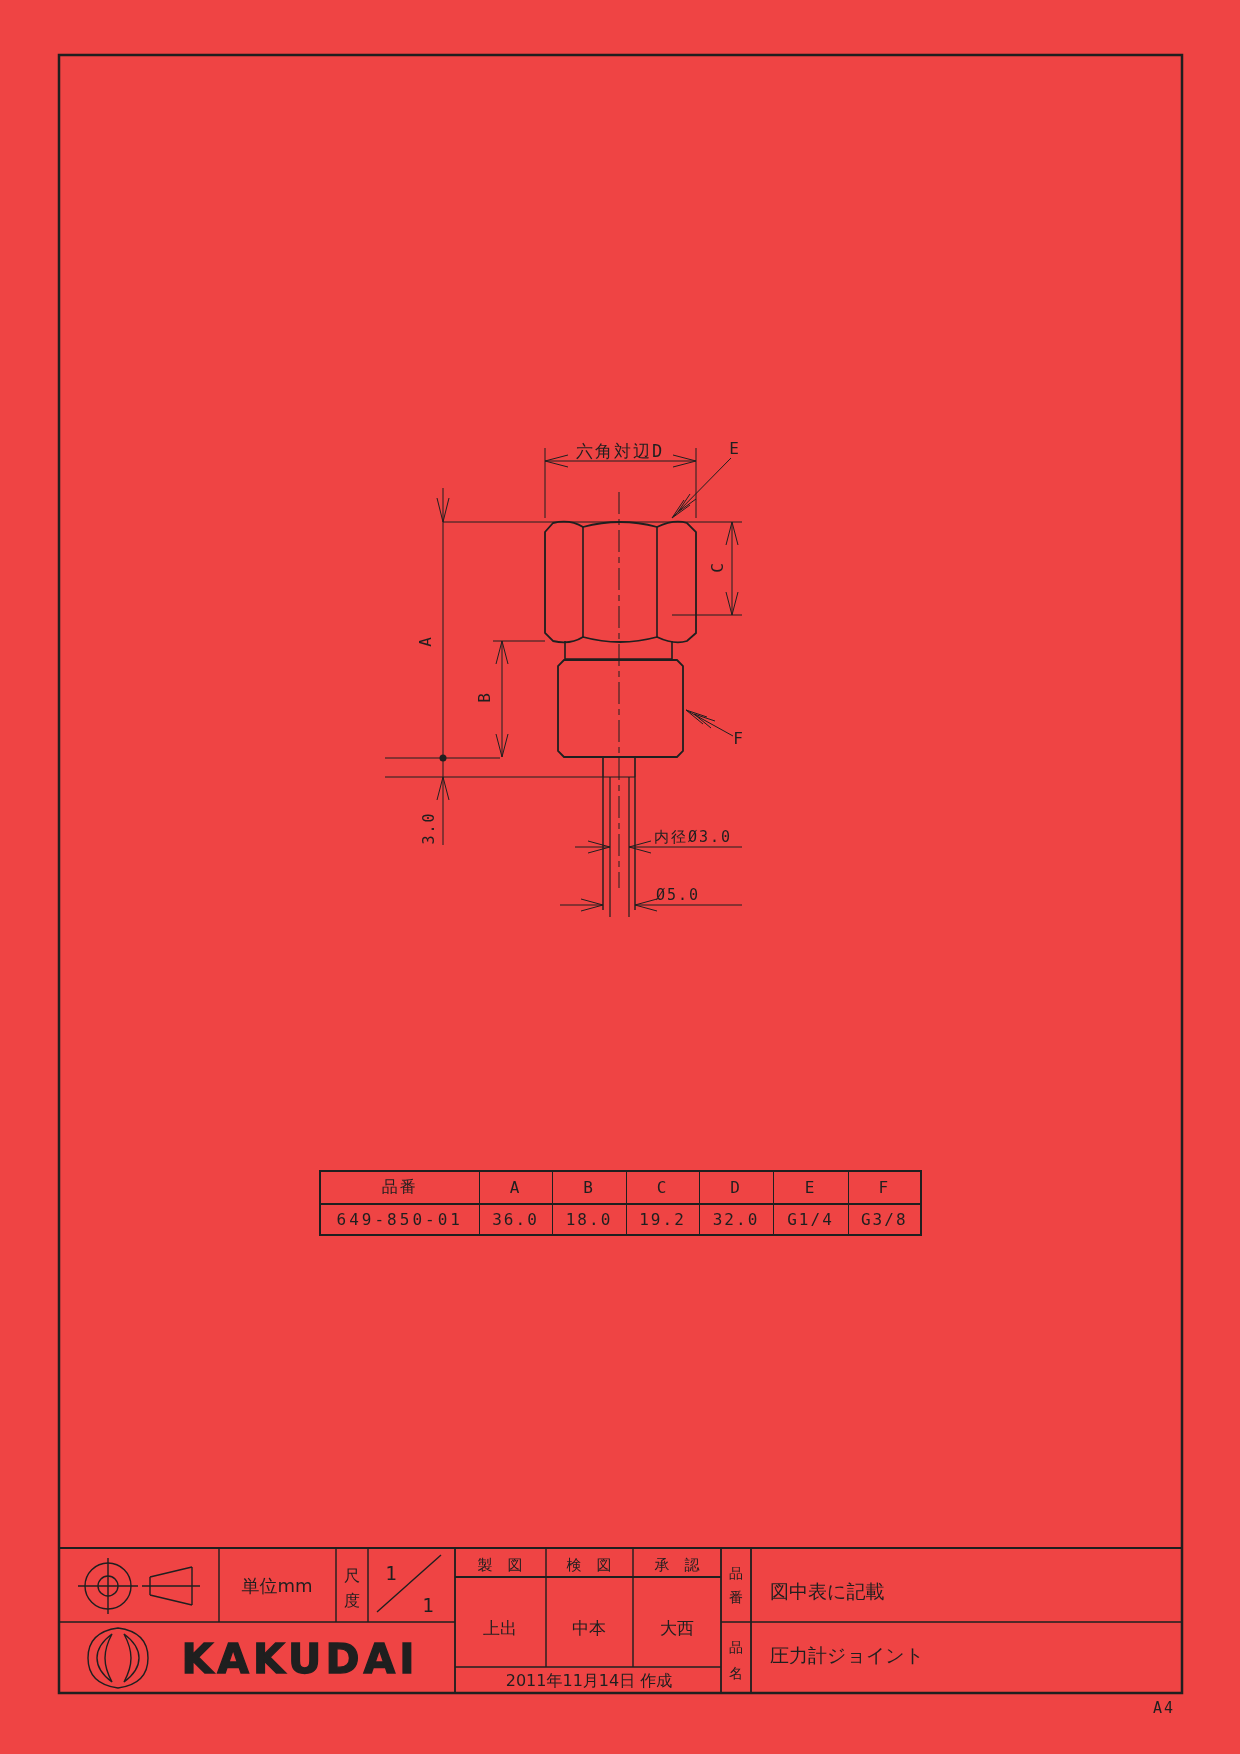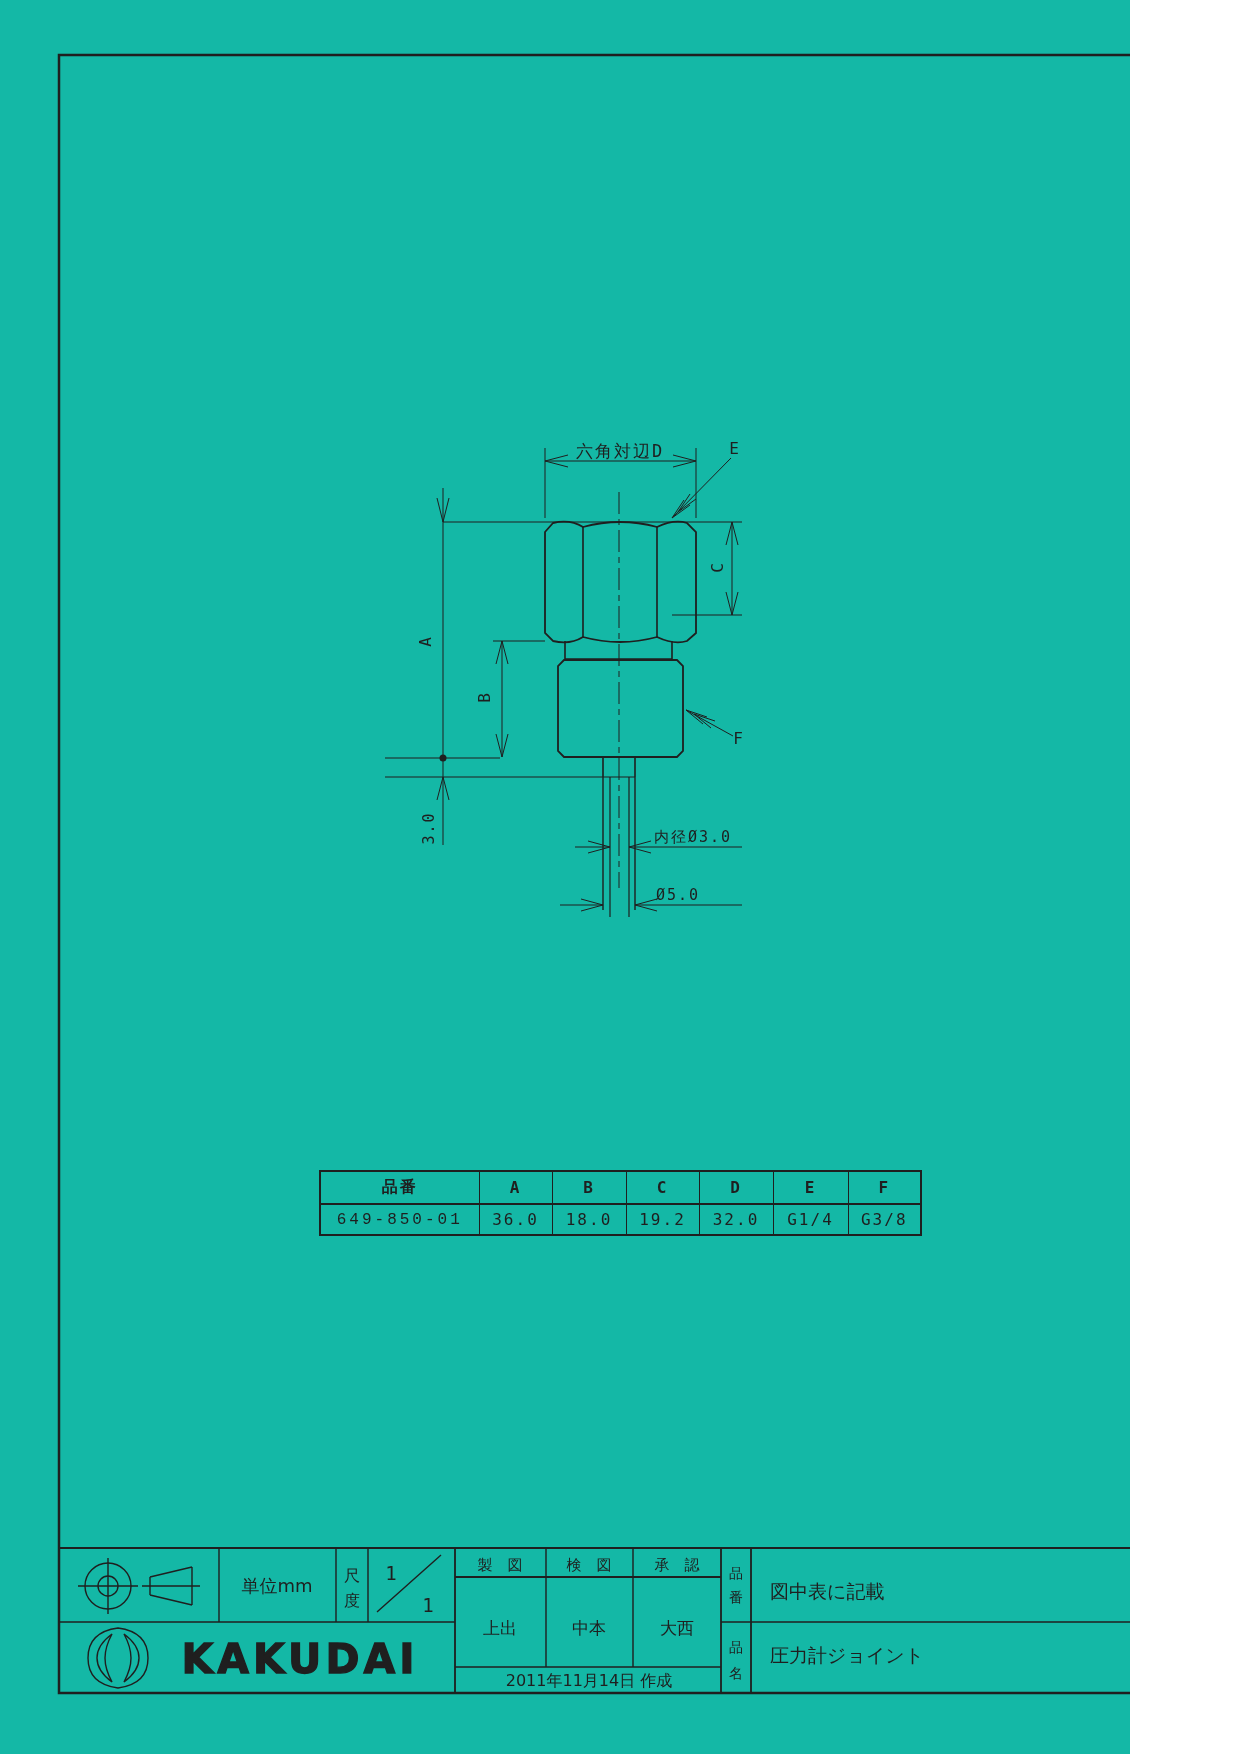--- a/index.html
+++ b/index.html
@@ -1,35 +1,35 @@
 <!DOCTYPE html>
 <html><head>
 <meta charset="utf-8">
 <style>
   html,body{margin:0;padding:0;background:#ffffff;}
   .sheet{
-    position:relative;width:1130px;height:1754px;background:#14b8a6;
+    position:relative;width:1240px;height:1754px;background:#ef4444;
     font-family:"DejaVu Sans",sans-serif;color:#1f1f1f;overflow:hidden;
   }
   svg{position:absolute;left:0;top:0;}
   svg text{fill:#1f1f1f;}
   .cad{font-family:"DejaVu Sans Mono",monospace;letter-spacing:2px;}
   .cjk{font-family:"DejaVu Sans",sans-serif;}
   
   .dim-table{
     position:absolute;left:319px;top:1170px;border-collapse:collapse;
     table-layout:fixed;width:601px;
     font-family:"DejaVu Sans Mono",monospace;font-size:16px;color:#1f1f1f;
   }
   .dim-table,.dim-table th,.dim-table td{border:1px solid #1f1f1f;}
   .dim-table{border:2px solid #1f1f1f;}
-  .dim-table th{border-bottom:2px solid #1f1f1f;font-weight:bold;height:29px;letter-spacing:2px;}
+  .dim-table th{border-bottom:2px solid #1f1f1f;font-weight:normal;height:29px;letter-spacing:2px;}
   .dim-table td{height:27px;text-align:center;letter-spacing:2px;white-space:nowrap;}
   .dim-table tr.thick td{border-bottom:2px solid #1f1f1f;}
-  .dim-table td.pn{letter-spacing:3px;font-family:Liberation Mono, monospace;}
+  .dim-table td.pn{letter-spacing:3px;}
 </style>
 </head>
 <body>
 
 <div class="sheet">
 
   <svg width="1240" height="1754" viewBox="0 0 1240 1754">
 
     <rect x="59" y="55" width="1123" height="1638" fill="none" stroke="#1f1f1f" stroke-width="2.5"></rect>
 

